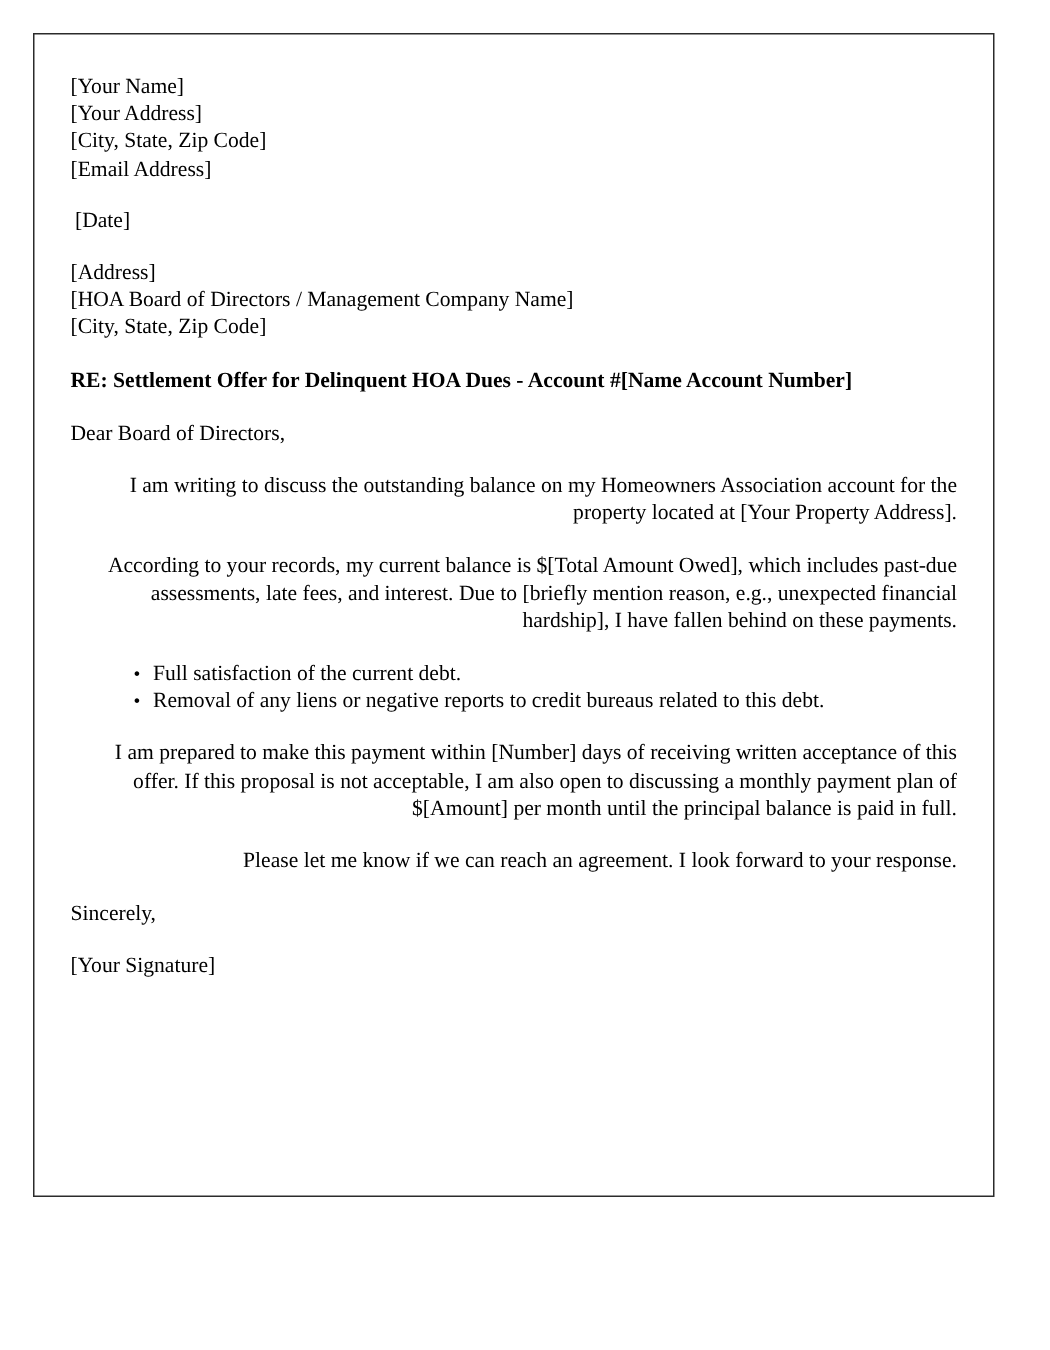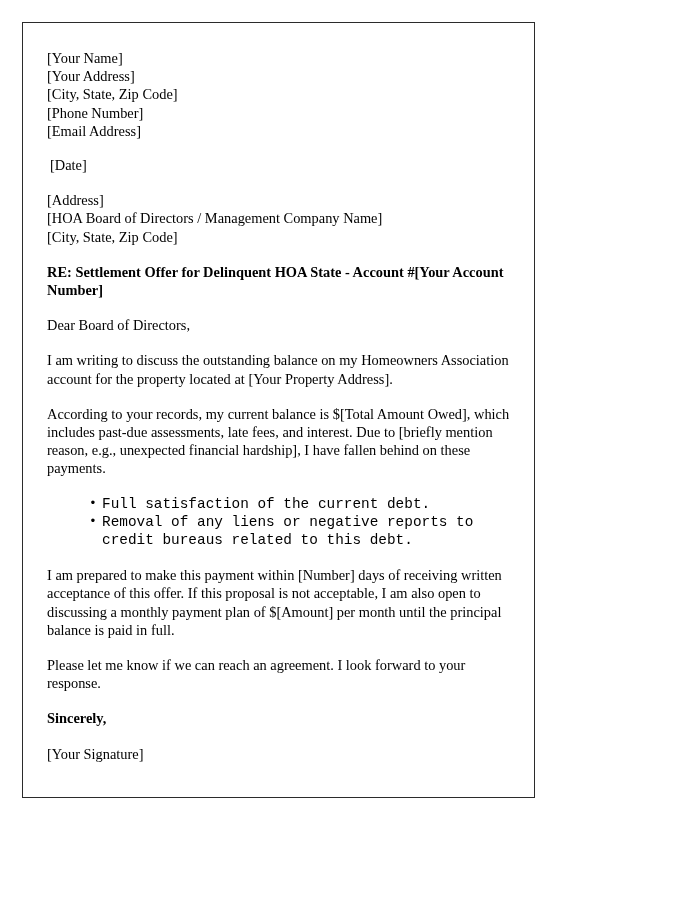--- a/index.html
+++ b/index.html
@@ -10,21 +10,21 @@
   body {
     width: 700px;
     height: 900px;
     font-family: "Liberation Serif", "DejaVu Serif", serif;
     color: #000000;
   }
   .page-sheet {
     position: absolute;
     left: 22px;
     top: 22px;
-    width: 513px;
+    width: 641px;
     height: 776px;
     border: 1.5px solid #2b2b2b;
     background: #ffffff;
     box-sizing: border-box;
     overflow: hidden;
   }
   .letter-body {
     padding: 26px 24px 0 24px;
     font-size: 14.4px;
     line-height: 18.2px;
@@ -44,76 +44,73 @@
   }
   .subject-line {
     font-weight: bold;
     margin: 0 0 17px 0;
   }
   .salutation {
     margin: 0 0 17px 0;
   }
   .para {
     margin: 0 0 17px 0;
-    text-align: left;
+    text-align: right;
   }
   .bullet-list {
     margin: 0 0 17px 0;
     padding: 0 0 0 42px;
     list-style: none;
   }
   .bullet-item {
     position: relative;
     padding-left: 13px;
     line-height: 18.2px;
-    font-family: Liberation Mono, monospace;
   }
   .bullet-item::before {
     content: "\2022";
     position: absolute;
     left: 0;
     top: 0;
     font-size: 13px;
   }
   .closing {
     margin: 0 0 17px 0;
-    font-weight: bold;
   }
   .signature-line {
     margin: 0 0 17px 0;
   }
   .printed-name {
     margin: 0;
   }
 </style>
 </head>
 <body>
 
 <div class="page-sheet">
   <div class="letter-body">
 
     <div class="addr-block">
       <span class="addr-line">[Your Name]</span>
       <span class="addr-line">[Your Address]</span>
       <span class="addr-line">[City, State, Zip Code]</span>
-      <span class="addr-line">[Phone Number]</span>
       <span class="addr-line">[Email Address]</span>
     </div>
 
     <div class="date-block">
       <span class="addr-line">[Date]</span>
     </div>
 
     <div class="recipient-block">
       <span class="addr-line">[Address]</span>
       <span class="addr-line">[HOA Board of Directors / Management Company Name]</span>
       <span class="addr-line">[City, State, Zip Code]</span>
     </div>
 
-    <div class="subject-line">RE: Settlement Offer for Delinquent HOA State - Account #[Your Account Number]</div>
+    <div class="subject-line">RE: Settlement Offer for Delinquent HOA Dues - Account #[Name Account Number]</div>
 
     <div class="salutation">Dear Board of Directors,</div>
 
     <p class="para">I am writing to discuss the outstanding balance on my Homeowners Association account for the property located at [Your Property Address].</p>
     <p class="para">According to your records, my current balance is $[Total Amount Owed], which includes past-due assessments, late fees, and interest. Due to [briefly mention reason, e.g., unexpected financial hardship], I have fallen behind on these payments.</p>
 
     <ul class="bullet-list">
       <li class="bullet-item">Full satisfaction of the current debt.</li>
       <li class="bullet-item">Removal of any liens or negative reports to credit bureaus related to this debt.</li>
     </ul>

